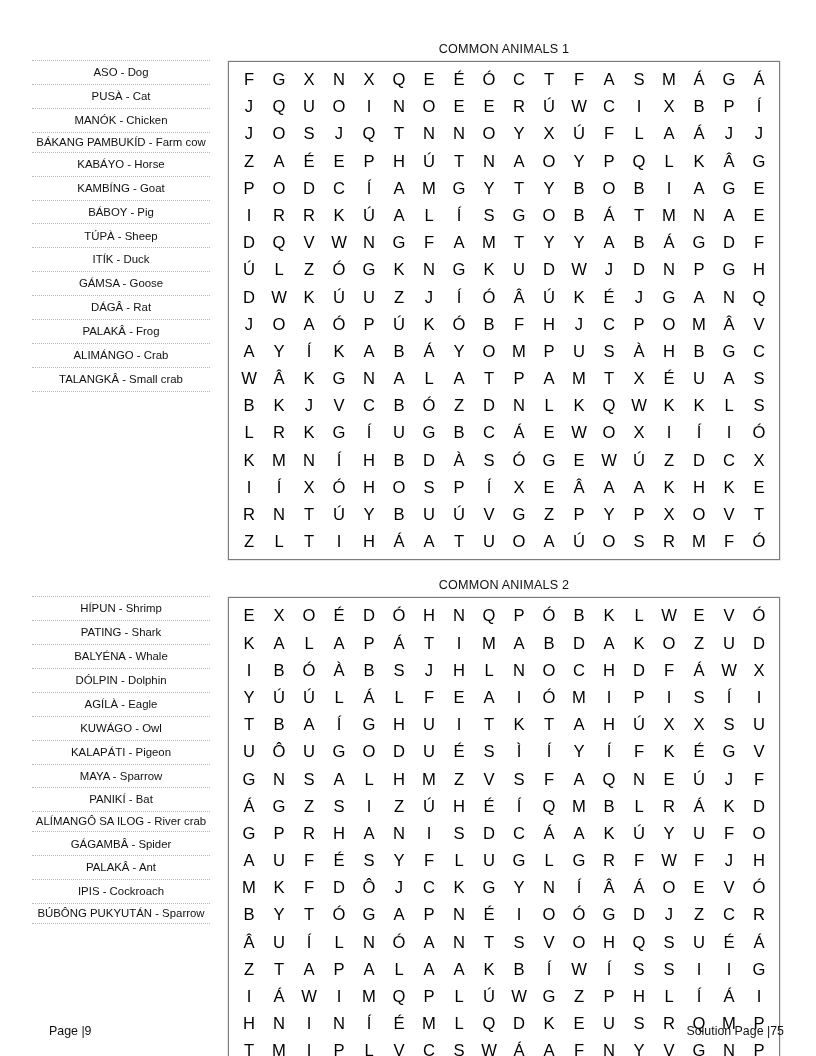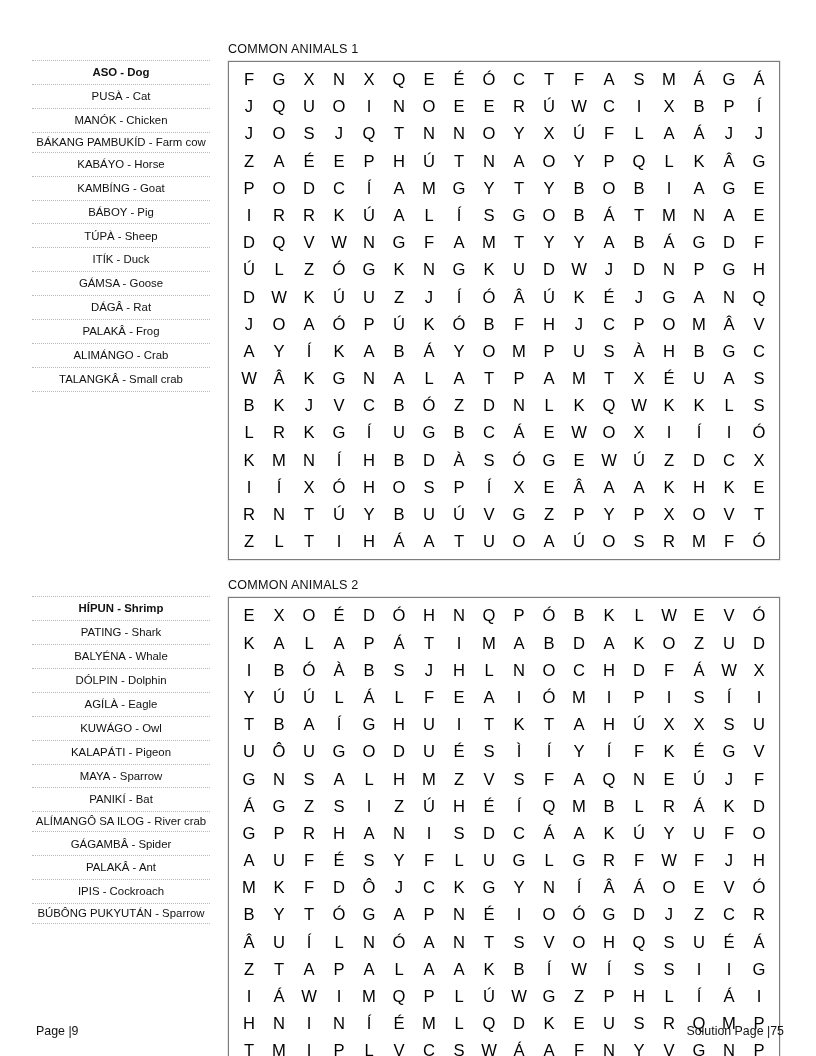--- a/index.html
+++ b/index.html
@@ -39,28 +39,29 @@
     padding-top: 18px;
   }
   .word-row {
     text-align: center;
     font-size: 11.4px;
     line-height: 1.28;
     padding: 4.1px 2px 4.2px 2px;
     border-bottom: 1px dotted #b9b9b9;
     color: #111;
   }
-  .word-row:first-child { border-top: 1px dotted #b9b9b9; font-weight: bold; }
+  .word-row:first-child { border-top: 1px dotted #b9b9b9; }
   .word-row.two-line { padding: 2.2px 2px 2.4px 2px; }
 
   .grid-wrap {
     margin-left: 18px;
     flex: 0 0 auto;
   }
   .grid-title {
+    text-align: center;
     font-size: 12.6px;
     letter-spacing: 0.2px;
     margin: 0 0 5px 0;
     color: #111;
   }
   .grid {
     border: 1.3px solid #7c7c7c;
     box-shadow: 0 0 0 0.6px #d8d8d8;
     padding: 4px 5px 4px 5px;
     background: #fff;
@@ -74,21 +75,21 @@
     line-height: 27.2px;
     text-align: center;
     font-size: 16.6px;
     color: #000;
     font-family: "Liberation Sans", sans-serif;
   }
 
   
   .footer {
     position: absolute;
-    left: 36px;
+    left: 49px;
     right: 32px;
     bottom: 18px;
     display: flex;
     justify-content: space-between;
     font-size: 12.4px;
     color: #111;
   }
 </style>
 </head>
 <body>

